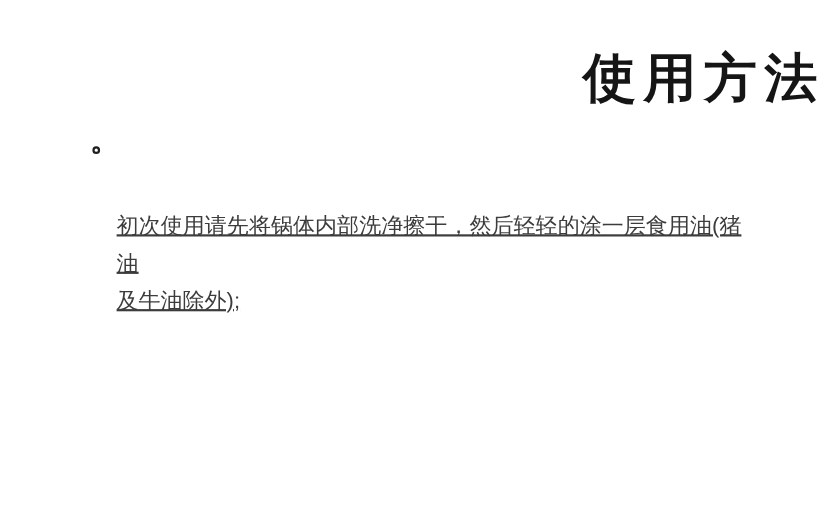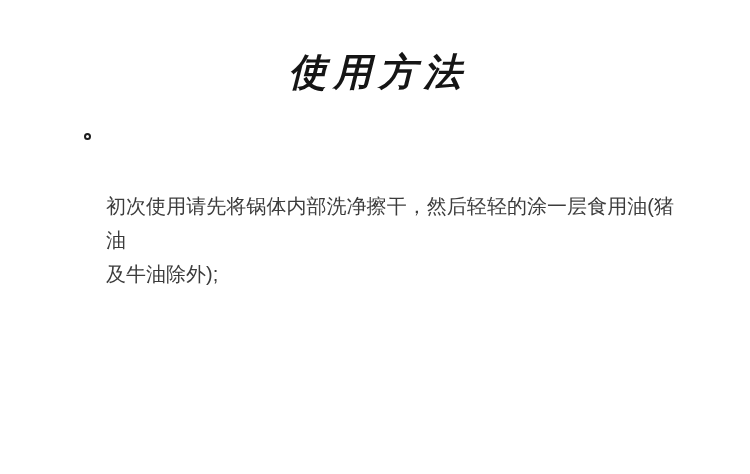--- a/index.html
+++ b/index.html
@@ -11,44 +11,44 @@
     font-family: "Liberation Sans", sans-serif;
   }
   .page {
     position: relative;
     width: 750px;
     height: 474px;
     background: #ffffff;
   }
   .title {
     margin-top: 50px;
-    text-align: center;
+    text-align: right;
     font-family: "Liberation Serif", serif;
     font-weight: 700;
-    font-size: 38px;
+    font-size: 48px;
     line-height: 44px;
     letter-spacing: 7px;
     padding-left: 7px; 
     color: #151515;
-    font-style: italic;
   }
   .instructions {
     list-style: none;
     margin: 27px 0 0 84px;
     width: 590px;
   }
   .item {
     position: relative;
     padding-left: 22px;
     font-size: 20px;
     line-height: 34px;
     color: #3c3c3c;
     white-space: pre-line;
     margin-bottom: 2px;
     text-align: justify;
+    text-decoration: underline;
   }
   .bullet {
     position: absolute;
     left: 0;
     top: 12px;
     width: 7px;
     height: 7px;
     border: 2px solid #1e1e1e;
     border-radius: 50%;
     background: transparent;

